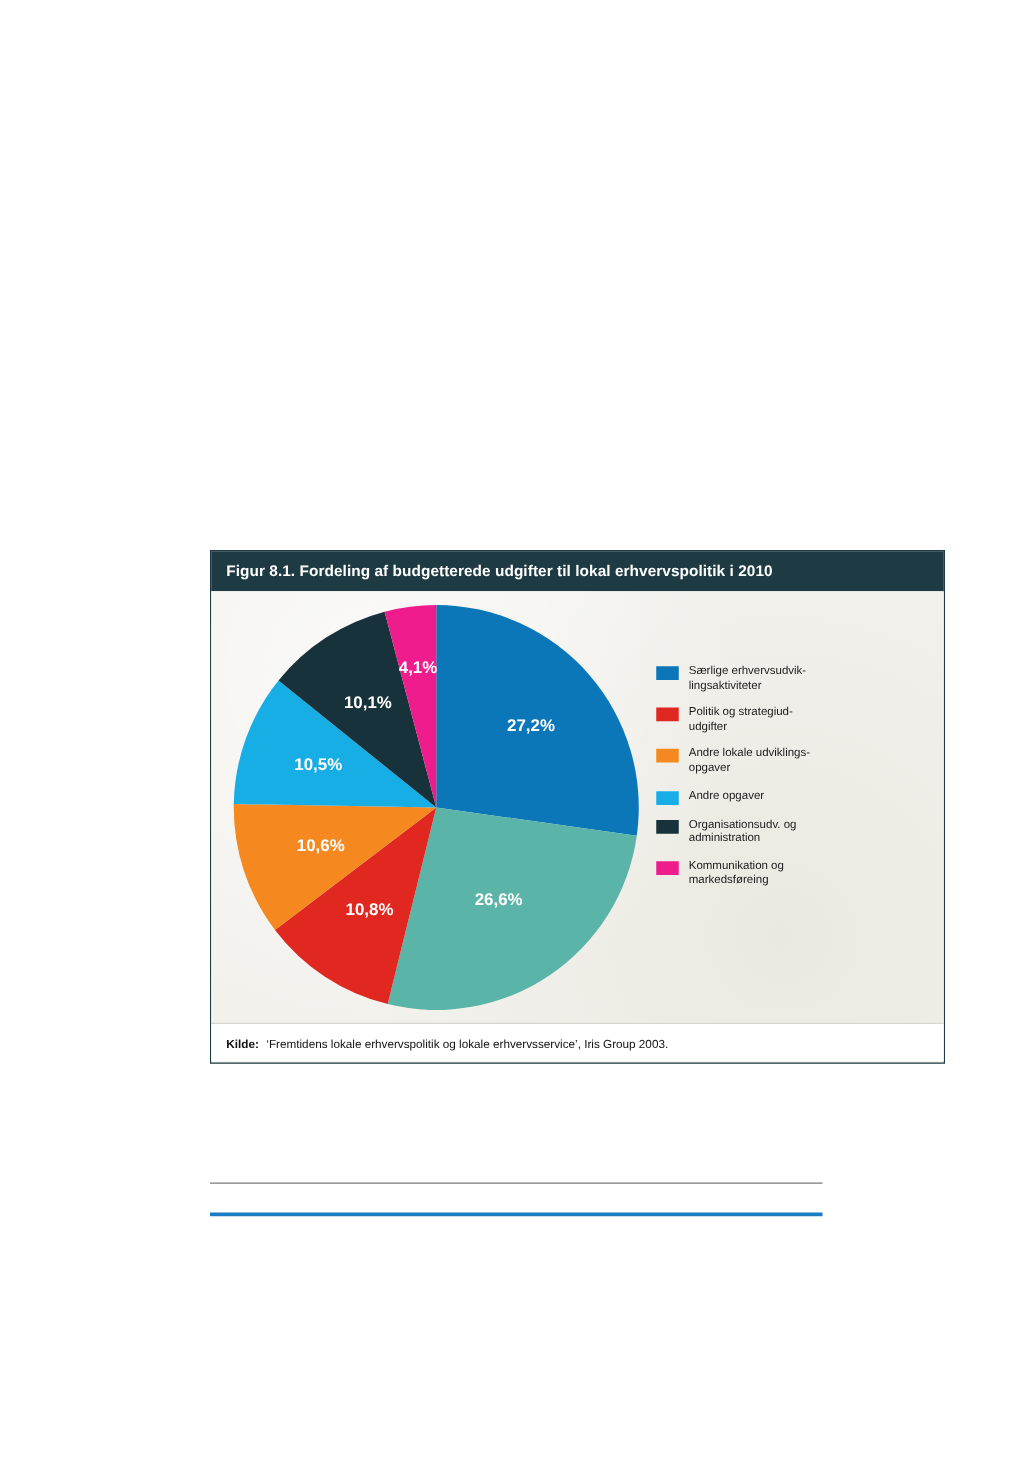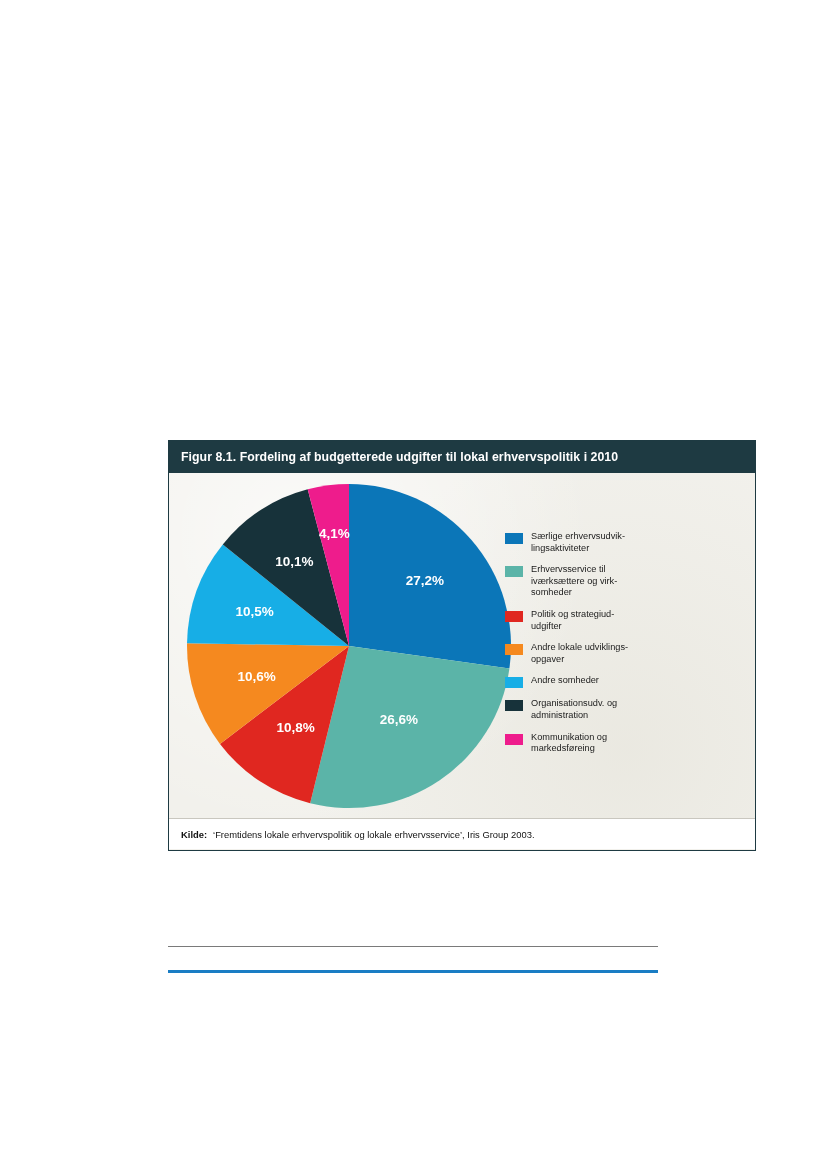--- a/index.html
+++ b/index.html
@@ -73,21 +73,21 @@
   .slice-label {
     font-family: "Liberation Sans", sans-serif;
     font-size: 13.5px;
     font-weight: bold;
     fill: #ffffff;
   }
 
   
   #legend {
     position: absolute;
-    left: 336px;
+    left: 356px;
     top: 58px;
     width: 145px;
   }
   .legend-item {
     display: flex;
     align-items: flex-start;
     margin-bottom: 10px;
   }
   .legend-swatch {
     width: 18px;
@@ -175,38 +175,32 @@
         </svg>
     </div>
 
     <div id="legend">
         <div class="legend-item">
           <span class="legend-swatch" style="background: rgb(11, 118, 184);"></span>
           <span class="legend-label">Særlige erhvervsudvik-
 lingsaktiviteter</span>
         </div>
         <div class="legend-item">
-          <span class="legend-swatch" style="background: rgb(91, 180, 168);"></span>
-          <span class="legend-label">Erhvervsservice til
-iværksættere og virk-
-somheder</span>
-        </div>
-        <div class="legend-item">
           <span class="legend-swatch" style="background: rgb(224, 39, 32);"></span>
           <span class="legend-label">Politik og strategiud-
 udgifter</span>
         </div>
         <div class="legend-item">
           <span class="legend-swatch" style="background: rgb(245, 137, 31);"></span>
           <span class="legend-label">Andre lokale udviklings-
 opgaver</span>
         </div>
         <div class="legend-item">
           <span class="legend-swatch" style="background: rgb(23, 174, 230);"></span>
-          <span class="legend-label">Andre somheder</span>
+          <span class="legend-label">Andre opgaver</span>
         </div>
         <div class="legend-item">
           <span class="legend-swatch" style="background: rgb(23, 50, 58);"></span>
           <span class="legend-label">Organisationsudv. og
 administration</span>
         </div>
         <div class="legend-item">
           <span class="legend-swatch" style="background: rgb(238, 28, 140);"></span>
           <span class="legend-label">Kommunikation og
 markedsføreing</span>

